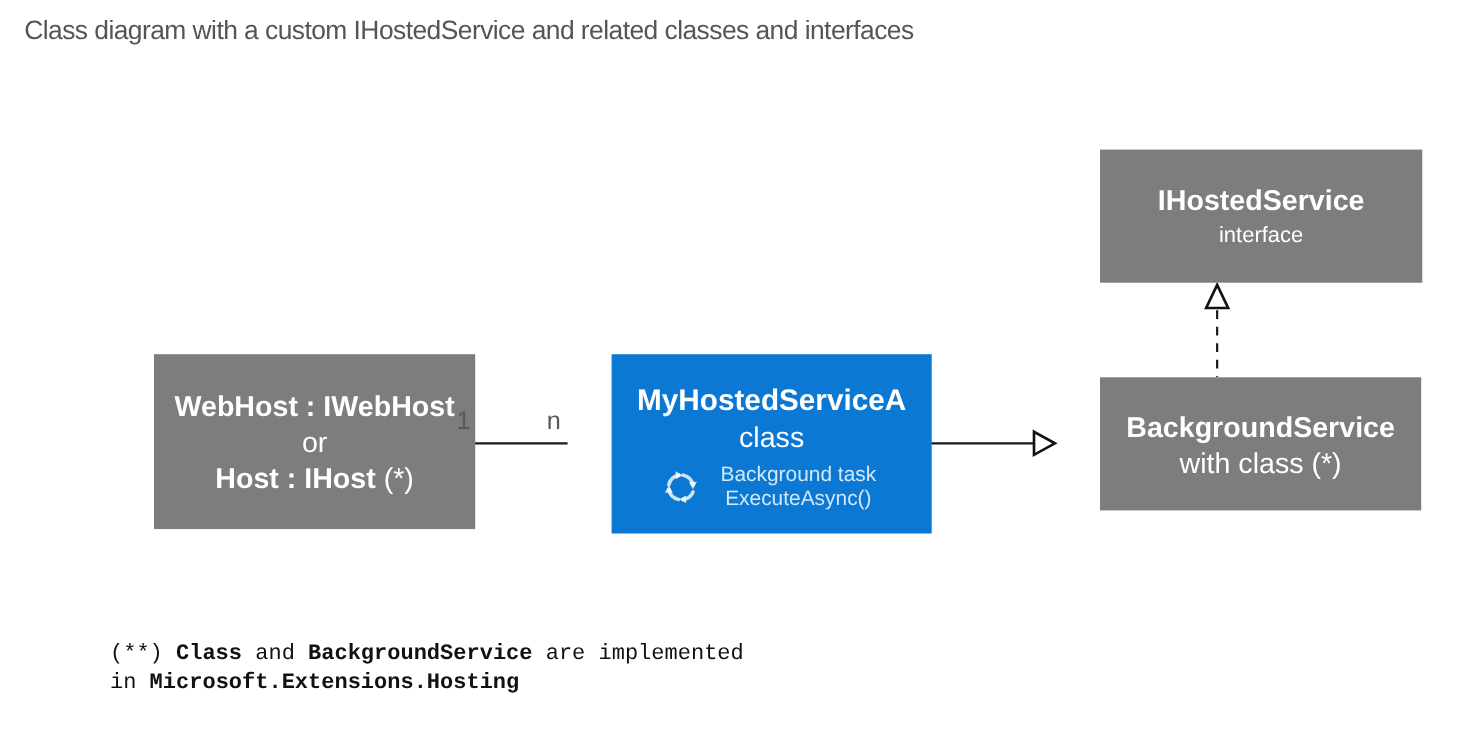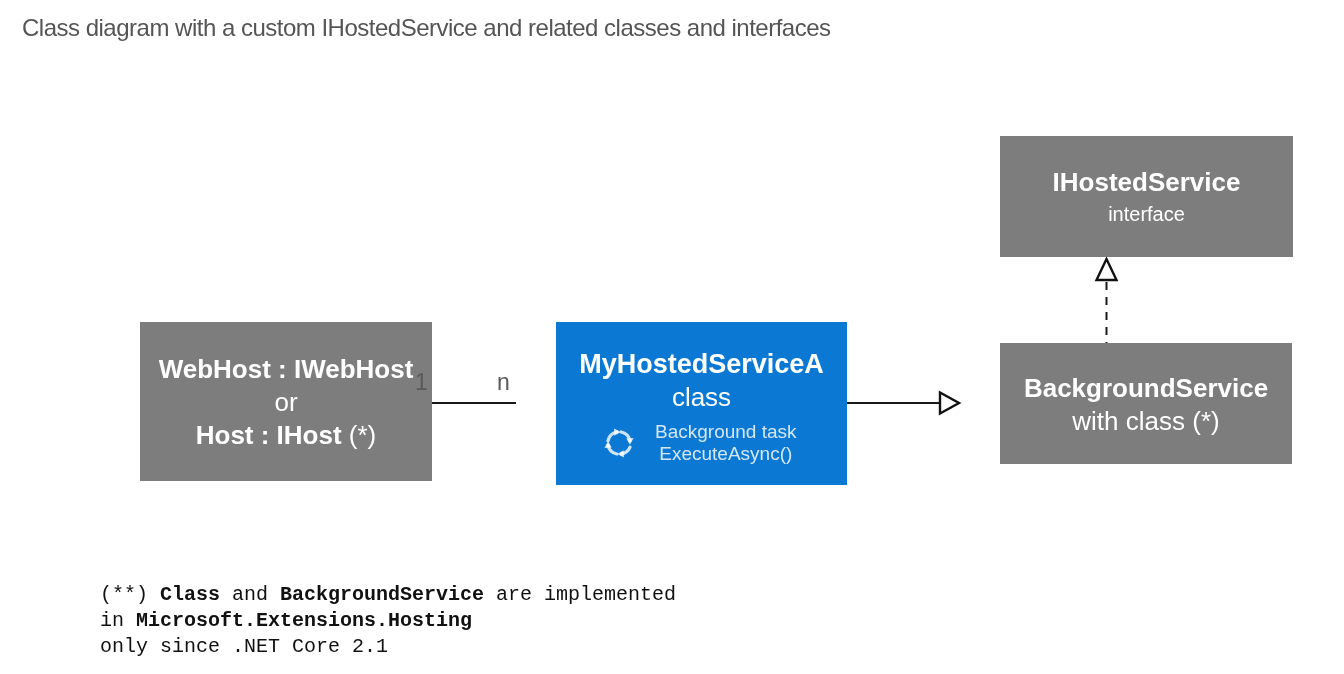--- a/index.html
+++ b/index.html
@@ -111,16 +111,15 @@
     <div class="box-title">BackgroundService</div>
     <div class="box-sub lg">with class (*)</div>
   </div>
 
   <div class="mult-label mult-one">1</div>
   <div class="mult-label mult-n">n</div>
 
   <div class="footnote">
     <div class="line"><span>(**) </span><span class="bold">Class</span><span> and </span><span class="bold">BackgroundService</span><span> are implemented</span></div>
     <div class="line"><span>in </span><span class="bold">Microsoft.Extensions.Hosting</span></div>
-    <div class="line">only since .NET Core 2.1</div>
   </div>
 
 </div>
 
 </body></html>

